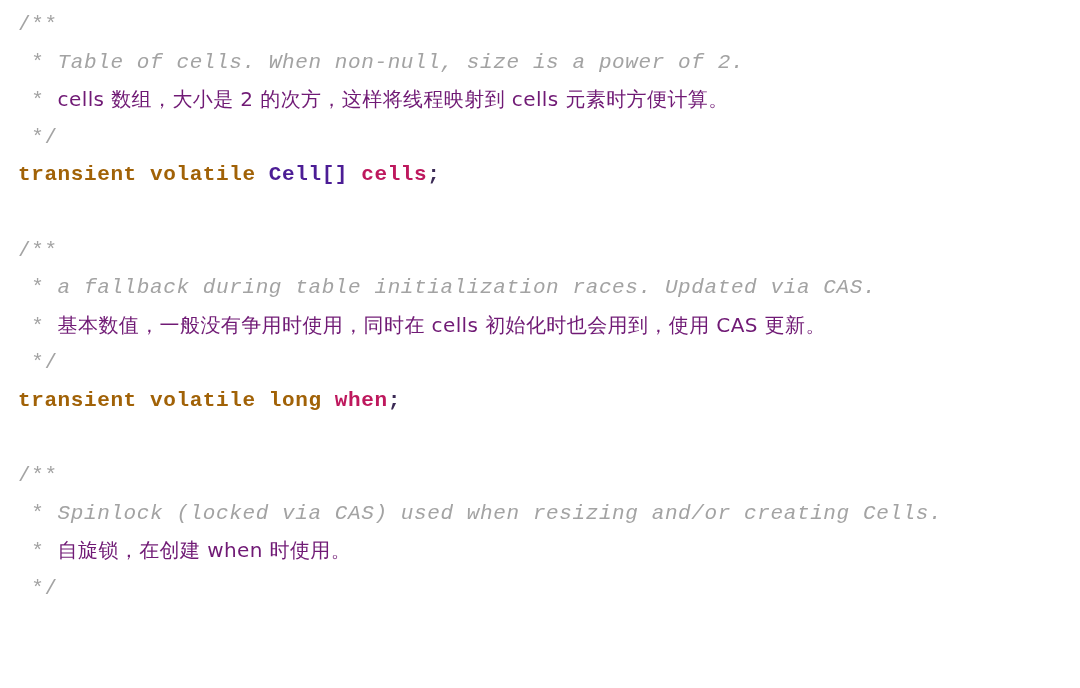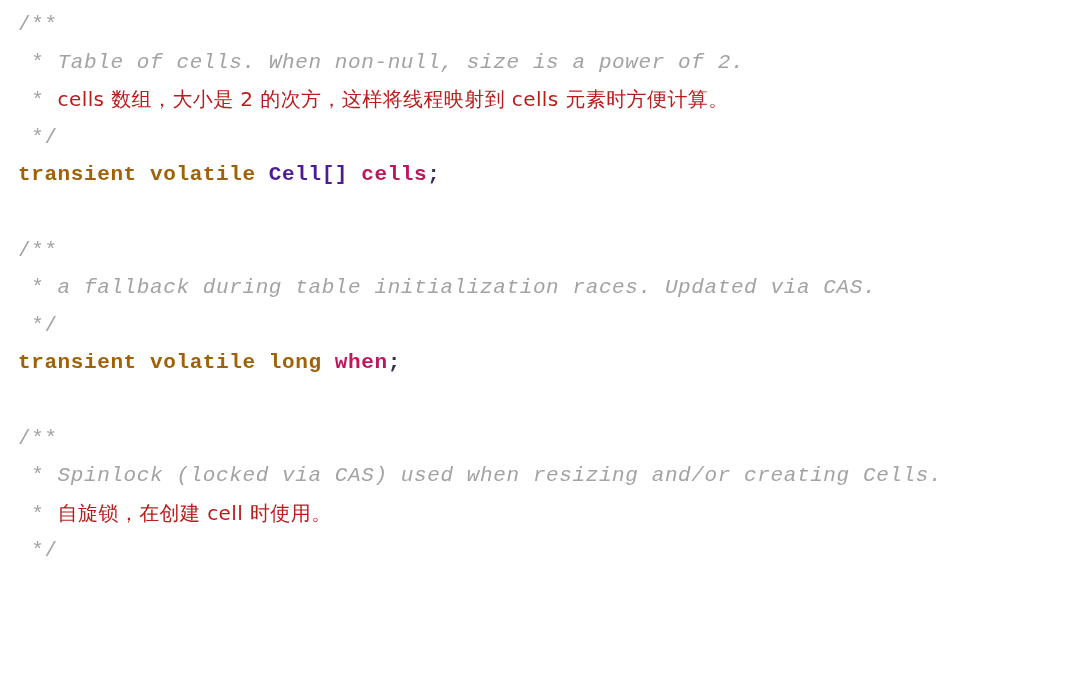--- a/index.html
+++ b/index.html
@@ -35,21 +35,21 @@
   
   .tok-comment {
     color: #a3a3a3;
     font-style: italic;
   }
   .tok-comment-plain {
     color: #a3a3a3;
     font-style: normal;
   }
   .tok-cjk {
-    color: #b91c1c;
+    color: #701a75;
     font-style: normal;
     font-family: "DejaVu Sans", "Liberation Sans", sans-serif;
     font-size: 20px;
     letter-spacing: 0.4px;
   }
   
   .tok-keyword {
     color: #a16207;
     font-weight: bold;
   }
@@ -74,23 +74,24 @@
   <div class="code-line"><span class="tok-comment-plain">/**</span></div>
   <div class="code-line"><span class="tok-comment-plain"> * </span><span class="tok-comment">Table of cells. When non-null, size is a power of 2.</span></div>
   <div class="code-line"><span class="tok-comment-plain"> * </span><span class="tok-cjk">cells 数组，大小是 2 的次方，这样将线程映射到 cells 元素时方便计算。</span></div>
   <div class="code-line"><span class="tok-comment-plain"> */</span></div>
   <div class="code-line"><span class="tok-keyword">transient volatile</span><span class="tok-type"> </span><span class="tok-type">Cell[]</span><span class="tok-type"> </span><span class="tok-ident">cells</span><span class="tok-punct">;</span></div>
 
   <div class="code-line blank">&nbsp;</div>
 
   <div class="code-line"><span class="tok-comment-plain">/**</span></div>
   <div class="code-line"><span class="tok-comment-plain"> * </span><span class="tok-comment">a fallback during table initialization races. Updated via CAS.</span></div>
+  <div class="code-line"><span class="tok-comment-plain"> * </span><span class="tok-cjk">基本数值，一般没有争用时使用，同时在 cells 初始化时也会用到，使用 CAS 更新。</span></div>
   <div class="code-line"><span class="tok-comment-plain"> */</span></div>
   <div class="code-line"><span class="tok-keyword">transient volatile long</span><span class="tok-type"> </span><span class="tok-ident">when</span><span class="tok-punct">;</span></div>
 
   <div class="code-line blank">&nbsp;</div>
 
   <div class="code-line"><span class="tok-comment-plain">/**</span></div>
   <div class="code-line"><span class="tok-comment-plain"> * </span><span class="tok-comment">Spinlock (locked via CAS) used when resizing and/or creating Cells.</span></div>
-  <div class="code-line"><span class="tok-comment-plain"> * </span><span class="tok-cjk">自旋锁，在创建 cell 时使用。</span></div>
+  <div class="code-line"><span class="tok-comment-plain"> * </span><span class="tok-cjk">自旋锁，在创建 when 时使用。</span></div>
   <div class="code-line"><span class="tok-comment-plain"> */</span></div>
 
 </div>
 
 </body></html>

